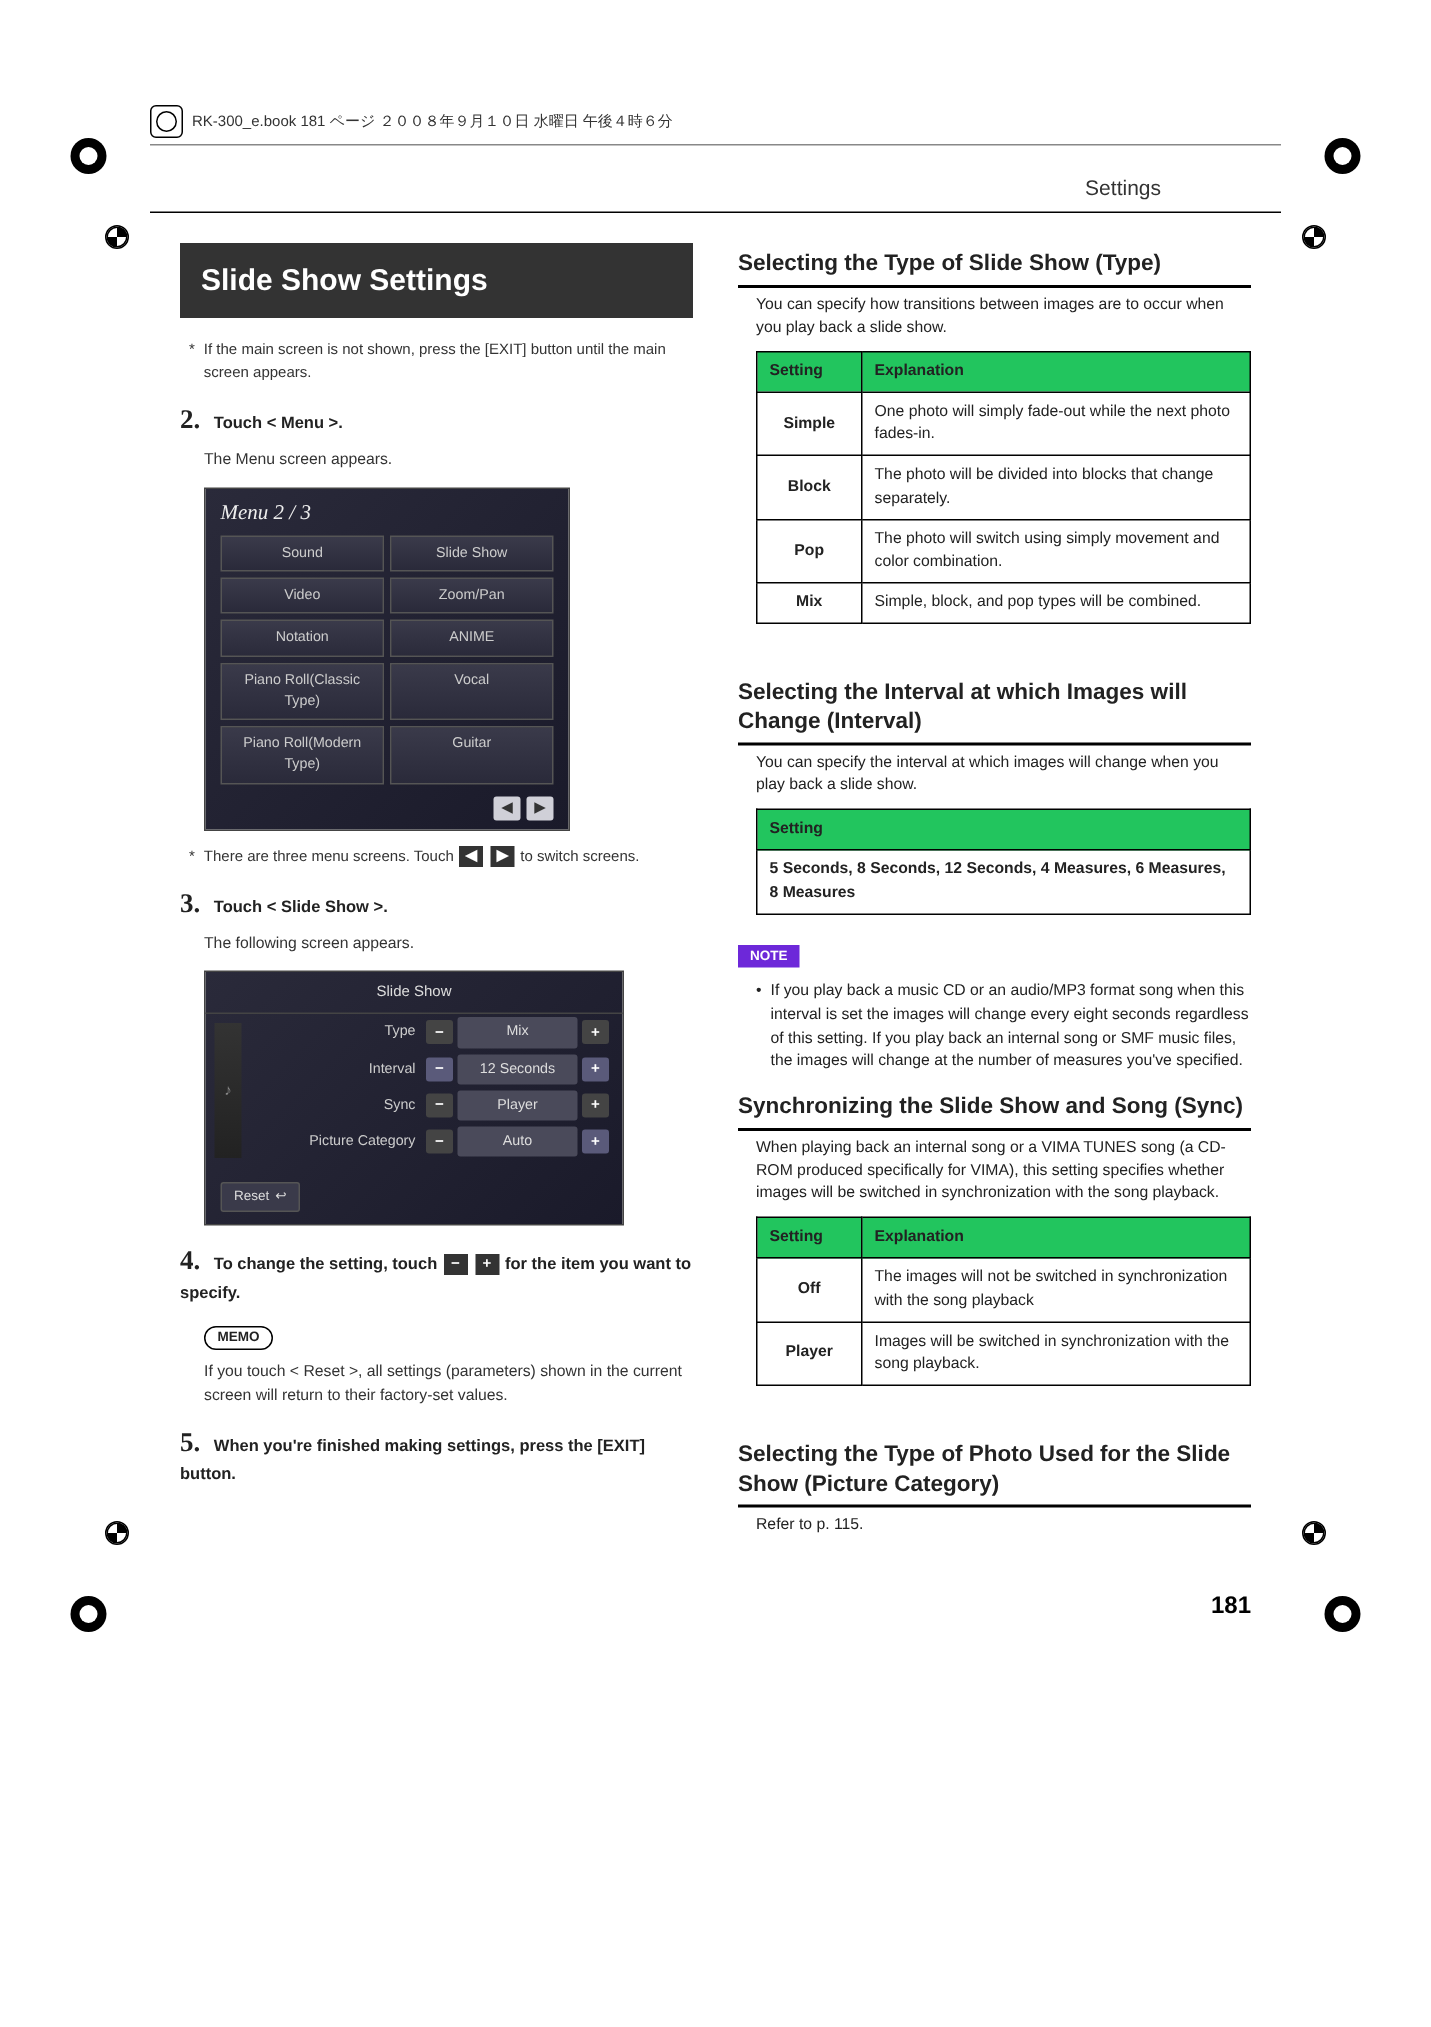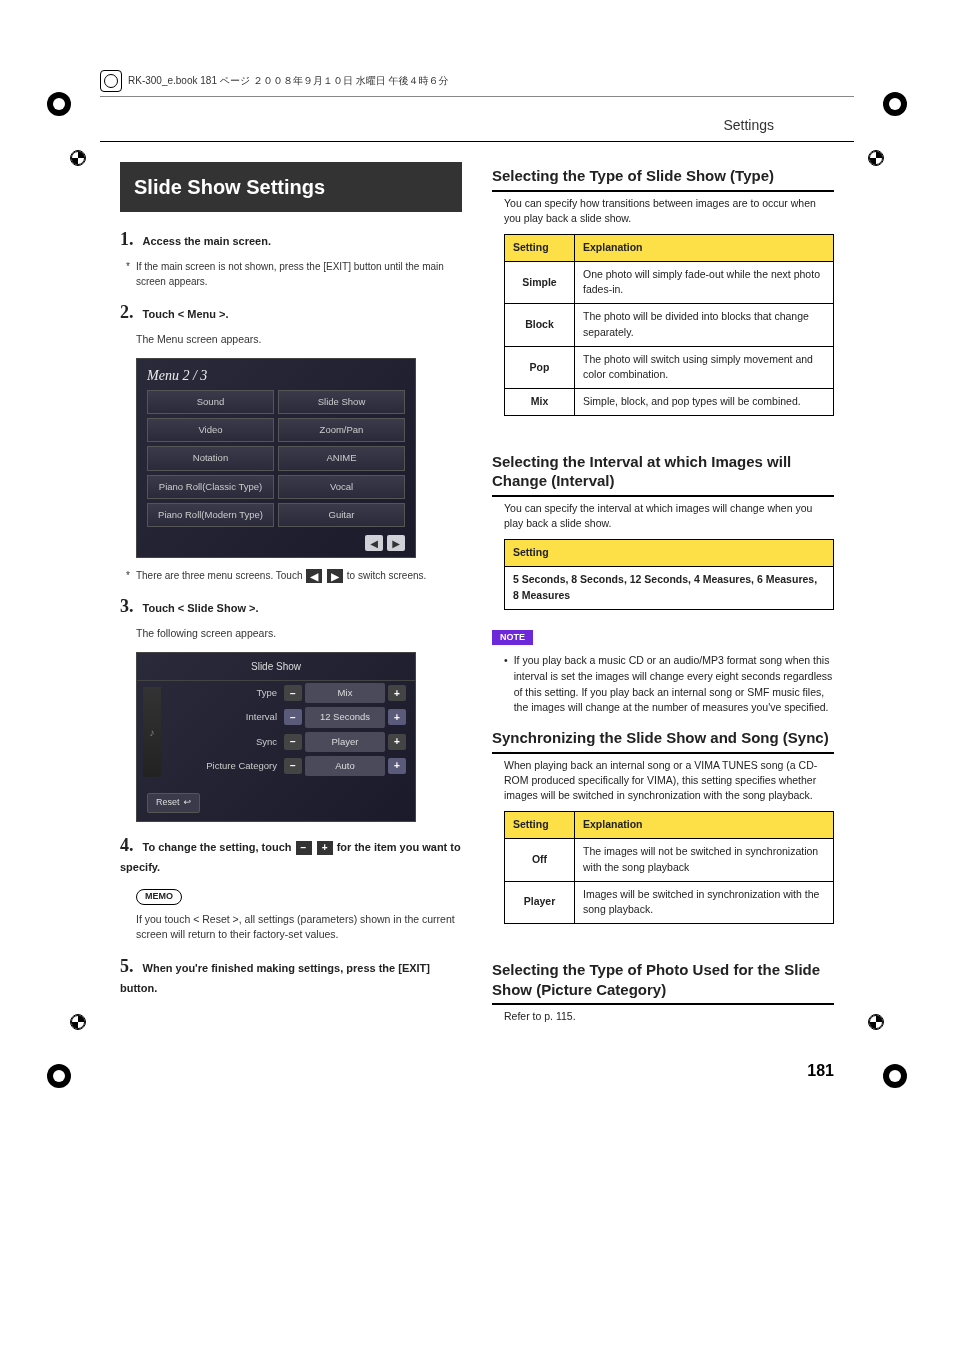--- a/index.html
+++ b/index.html
@@ -27,21 +27,21 @@
   .page-header { text-align: right; font-size: 14px; color: #333; padding: 0 80px 8px 0; border-bottom: 1px solid #000; margin: 20px 60px 20px 60px; }
   .columns { display: flex; gap: 30px; margin: 0 80px; }
   .col { flex: 1; font-size: 11px; line-height: 1.5; color: #222; }
   .title-box { background: #333; color: #fff; font-size: 20px; font-weight: bold; padding: 10px 14px; margin-bottom: 14px; }
   .step-num { font-size: 18px; font-weight: bold; font-family: Georgia, serif; margin-right: 6px; }
   .step { margin: 10px 0 6px 0; }
   .step-text { font-weight: bold; font-size: 11px; }
   .sub-text { font-size: 10.5px; margin-left: 16px; margin-top: 3px; color: #333; }
   .asterisk { margin-left: 6px; margin-top: 3px; font-size: 10px; color: #333; display: flex; }
   .asterisk-star { margin-right: 6px; }
-  .menu-screenshot { background: linear-gradient(135deg, #2a2a3a, #1a1a2a); border: 1px solid #444; margin: 10px 0 10px 16px; width: 280px; font-family: sans-serif; color: #ddd; font-size: 10px; }
+  .menu-screenshot { background: linear-gradient(135deg, #2a2a3a, #1a1a2a); border: 1px solid #444; margin: 10px 0 10px 16px; width: 244px; font-family: sans-serif; color: #ddd; font-size: 10px; }
   .menu-title { font-style: italic; font-family: cursive; font-size: 14px; padding: 6px 10px 2px 10px; color: #eee; }
   .menu-row { display: flex; padding: 0 8px; }
   .menu-cell { flex: 1; background: linear-gradient(#3a3a4a, #2a2a3a); border: 1px solid #555; margin: 2px; padding: 4px 6px; text-align: center; font-size: 9.5px; color: #ccc; }
   .menu-footer { display: flex; justify-content: flex-end; padding: 6px 10px; gap: 4px; }
   .arrow-btn { width: 18px; height: 16px; background: #d0d0d8; display: flex; align-items: center; justify-content: center; font-size: 10px; color: #333; border-radius: 2px; }
   .slide-screenshot { background: linear-gradient(135deg, #2a2a3a, #1a1a2a); border: 1px solid #444; margin: 10px 0 10px 16px; width: 280px; color: #ddd; font-size: 10px; padding-bottom: 8px; }
   .slide-title { text-align: center; font-size: 10px; padding: 6px; border-bottom: 1px solid #444; }
   .slide-row { display: flex; align-items: center; padding: 2px 8px; }
   .slide-icon { width: 16px; height: 36px; background: #333; margin-right: 6px; }
   .slide-label { flex: 1; text-align: right; font-size: 9.5px; padding-right: 6px; color: #ccc; }
@@ -50,21 +50,21 @@
   .slide-value { width: 80px; background: #4a4a5a; text-align: center; font-size: 9.5px; padding: 3px 4px; margin: 0 2px; border-radius: 2px; }
   .slide-reset { margin: 10px 0 0 10px; display: inline-flex; align-items: center; background: #3a3a4a; border: 1px solid #555; padding: 2px 8px; font-size: 9px; border-radius: 2px; }
   .inline-icon { display: inline-flex; width: 16px; height: 14px; background: #333; color: #fff; align-items: center; justify-content: center; font-size: 10px; margin: 0 1px; vertical-align: middle; font-weight: bold; }
   .memo-badge { display: inline-block; border: 1px solid #000; border-radius: 8px; padding: 0 8px; font-size: 9px; font-weight: bold; margin: 8px 0 4px 16px; }
   .note-badge { display: inline-block; background: #6d28d9; color: #fff; padding: 1px 8px; font-size: 9px; font-weight: bold; margin: 8px 0 4px 0; }
   .h2 { font-size: 15px; font-weight: bold; color: #222; margin: 4px 0 10px 0; line-height: 1.3; }
   .h2-border { border-bottom: 2px solid #000; padding-bottom: 4px; margin-bottom: 4px; }
   .body-text { font-size: 10.5px; margin: 0 0 8px 12px; line-height: 1.45; }
   table.tb { border-collapse: collapse; width: calc(100% - 12px); margin: 0 0 12px 12px; font-size: 10.5px; }
   table.tb th, table.tb td { border: 1px solid #000; padding: 5px 8px; text-align: left; vertical-align: middle; }
-  table.tb th { background: #fde047; font-weight: bold; }
+  table.tb th { background: #22c55e; font-weight: bold; }
   table.tb td.label { font-weight: bold; text-align: center; width: 70px; }
   .setting-single th { width: 100%; }
   .bullet-list { margin: 4px 0 12px 12px; font-size: 10.5px; }
   .bullet-list li { list-style: none; display: flex; }
   .bullet-dot { margin-right: 6px; }
   .page-num { text-align: right; font-size: 16px; font-weight: bold; margin: 30px 80px 0 0; }
   .section-gap { height: 20px; }
 </style>
 </head>
 <body>
@@ -115,24 +115,20 @@
     <div class="header-text">RK-300_e.book 181 ページ ２００８年９月１０日 水曜日 午後４時６分</div>
   </div>
 
   <div class="page-header">Settings</div>
 
   <div class="columns">
 
     <div class="col">
       <div class="title-box">Slide Show Settings</div>
 
-      <div class="step">
-        <span class="step-num">1.</span>
-        <span class="step-text">Access the main screen.</span>
-      </div>
       <div class="asterisk">
         <span class="asterisk-star">*</span>
         <span>If the main screen is not shown, press the [EXIT] button until the main screen appears.</span>
       </div>
 
       <div class="step">
         <span class="step-num">2.</span>
         <span class="step-text">Touch &lt; Menu &gt;.</span>
       </div>
       <div class="sub-text">The Menu screen appears.</div>

